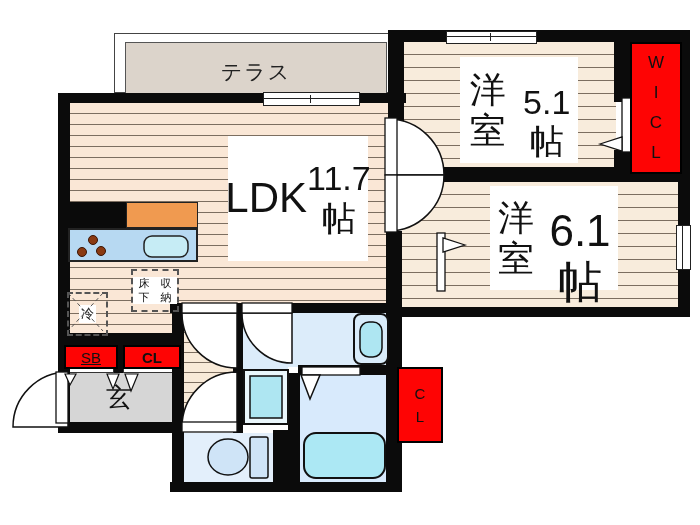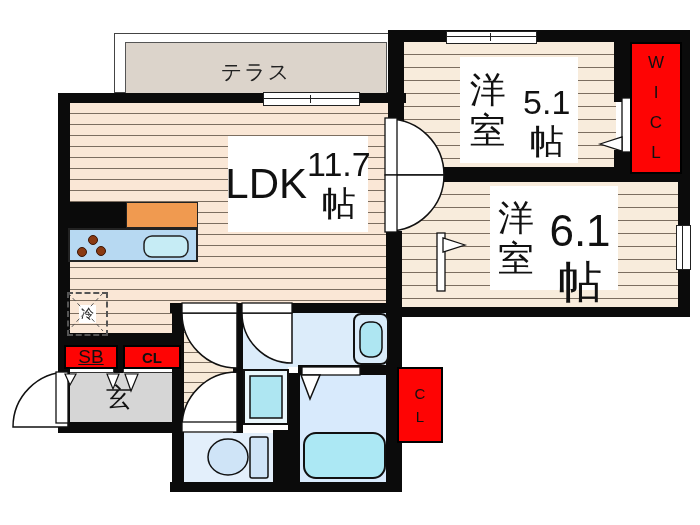--- a/index.html
+++ b/index.html
@@ -67,36 +67,42 @@
   <div class="wall" style="left:170px;top:482px;width:232px;height:10px;"></div>
   <div class="wall" style="left:273px;top:430px;width:27px;height:52px;"></div>
   <div class="wall" style="left:298px;top:365px;width:92px;height:10px;"></div>
   <div class="wall" style="left:288px;top:373px;width:12px;height:109px;"></div>
   <div class="wall" style="left:114px;top:343px;width:9px;height:30px;"></div>
 
   <div class="abs" style="left:70px;top:202px;width:56px;height:26px;background:#0a0a0a;z-index:3;"></div>
   <div class="abs" style="left:126px;top:202px;width:72px;height:26px;background:#f09a50;border:1px solid #222;z-index:3;"></div>
   <div class="abs" style="left:68px;top:228px;width:130px;height:34px;background:#b7d9f2;border:2px solid #222;z-index:3;"></div>
 
+  <div class="dash" style="left:131px;top:269px;width:44px;height:39px;">
+    <div class="lbl" style="position:static;font-size:11px;line-height:1.2;">
+      <span class="whitepatch">床下</span>
+      <span class="whitepatch">収納</span>
+    </div>
+  </div>
   <div class="dash" style="left:67px;top:292px;width:37px;height:40px;">
     <span class="whitepatch" style="font-size:13px;z-index:5;position:relative;">冷</span>
   </div>
 
   <div class="red vtext" style="left:630px;top:42px;width:48px;height:128px;gap:10px;font-size:17px;">
     <span>W</span>
     <span>I</span>
     <span>C</span>
     <span>L</span>
   </div>
   <div class="red vtext" style="left:397px;top:235px;width:42px;height:72px;gap:6px;font-size:15px;">
     <span>C</span>
     <span>L</span>
   </div>
   <div class="red" style="left:64px;top:345px;width:50px;height:20px;">
-    <span style="font-size:19px;text-decoration:underline;">SB</span>
+    <span style="font-size:15px;text-decoration:underline;">SB</span>
   </div>
   <div class="red" style="left:123px;top:345px;width:54px;height:20px;font-weight:bold;">
     <span style="font-size:15px;">CL</span>
   </div>
 
   <div class="win" style="left:263px;top:92px;width:95px;height:12px;">
     <div style="position:absolute;left:0;top:5px;width:95px;height:1px;background:#222;"></div>
     <div style="position:absolute;left:46px;top:2px;width:1px;height:8px;background:#222;"></div>
   </div>
   <div class="win" style="left:446px;top:31px;width:89px;height:11px;">
@@ -147,21 +153,21 @@
 
     <rect x="244" y="370" width="44" height="54" fill="#eaf7fc" stroke="#111" stroke-width="2"></rect>
     <rect x="250" y="376" width="32" height="42" fill="#aee6f2" stroke="#111" stroke-width="1.5"></rect>
 
     <rect x="250" y="437" width="18" height="41" rx="2" fill="#cfe4f7" stroke="#111" stroke-width="1.5"></rect>
     <ellipse cx="228" cy="457" rx="20" ry="18" fill="#cfe4f7" stroke="#111" stroke-width="1.5"></ellipse>
 
     <rect x="304" y="433" width="81" height="45" rx="12" fill="#ace8f4" stroke="#111" stroke-width="2"></rect>
   </svg>
 
-  <div class="lbl roombox" style="left:228px;top:136px;width:140px;height:96px;">
+  <div class="lbl roombox" style="left:228px;top:136px;width:140px;height:125px;">
     <span style="font-size:42px;">LDK</span>
     <span style="font-size:34px;">11.7帖</span>
   </div>
   <div class="lbl roombox" style="left:460px;top:57px;width:118px;height:106px;">
     <span style="font-size:36px;">洋室</span>
     <span style="font-size:34px;margin-top:24px;">5.1帖</span>
   </div>
   <div class="lbl roombox" style="left:490px;top:186px;width:128px;height:104px;">
     <span style="font-size:36px;">洋室</span>
     <span style="font-size:44px;margin-top:37px;">6.1帖</span>

